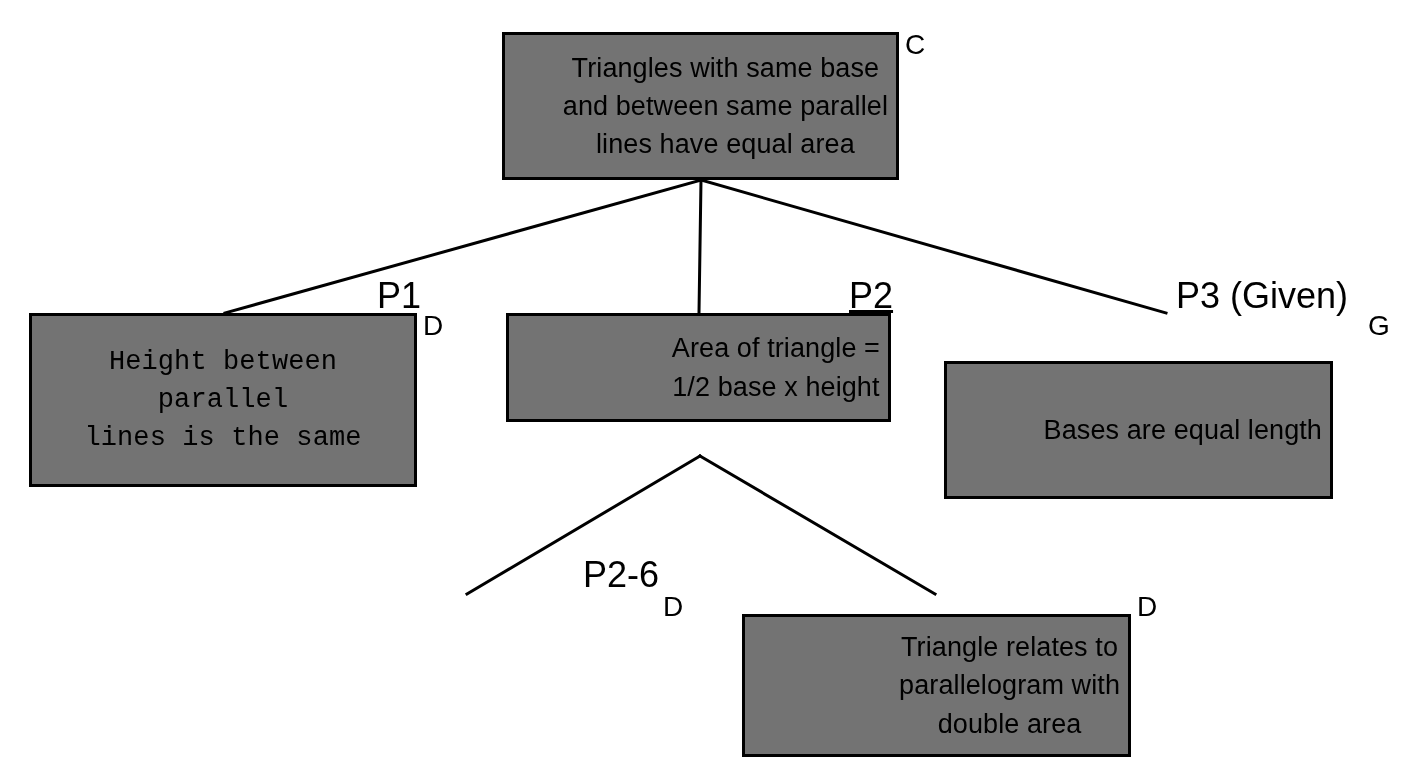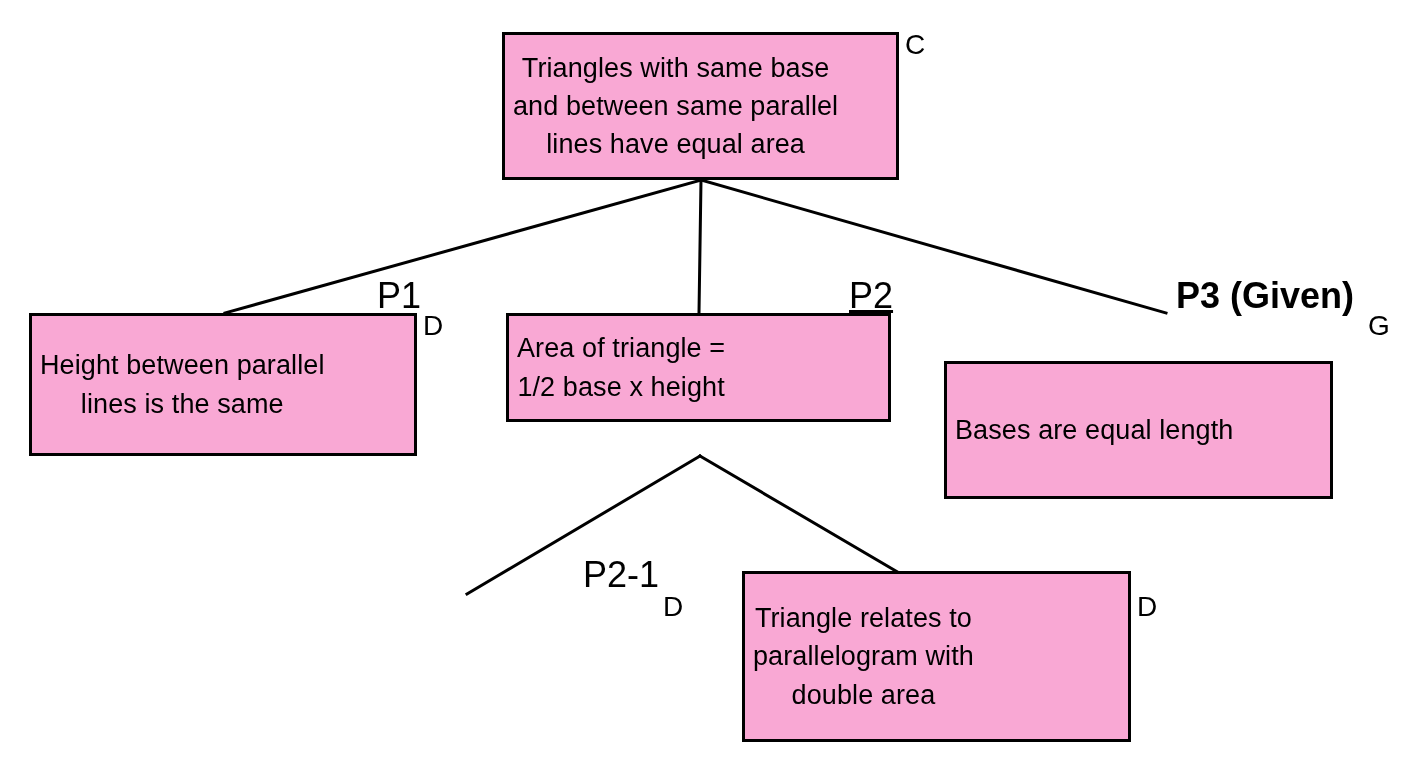--- a/index.html
+++ b/index.html
@@ -24,24 +24,24 @@
     left: 0;
     top: 0;
     width: 1408px;
     height: 768px;
     pointer-events: none;
   }
   .node-box {
     position: absolute;
     box-sizing: border-box;
     border: 3px solid #000000;
-    background: #f9a8d4;
+    background: #737373;
     display: flex;
     align-items: center;
-    justify-content: flex-start;
+    justify-content: flex-end;
     text-align: center;
   }
   .node-text {
     font-size: 27px;
     line-height: 1.42;
     color: #000000;
     white-space: pre-line;
     padding: 0 8px;
     letter-spacing: 0.1px;
   }
@@ -76,46 +76,46 @@
 
   <div class="node-box" style="left:502px; top:32px; width:397px; height:148px;">
     <div class="node-text">Triangles with same base
 and between same parallel
 lines have equal area</div>
   </div>
   <div class="corner-tag" style="left:905px; top:31px;">C</div>
 
   <div class="edge-label" style="left:377px; top:278px;">P1</div>
 
-  <div class="node-box" style="left:29px; top:313px; width:388px; height:143px;">
+  <div class="node-box" style="left:29px; top:313px; width:388px; height:174px;font-family:Liberation Mono, monospace;">
     <div class="node-text">Height between parallel
 lines is the same</div>
   </div>
   <div class="corner-tag" style="left:423px; top:312px;">D</div>
 
   <div class="edge-label" style="left:849px; top:278px;text-decoration:underline;">P2</div>
 
   <div class="node-box" style="left:506px; top:313px; width:385px; height:109px;">
     <div class="node-text">Area of triangle =
 1/2 base x height</div>
   </div>
 
-  <div class="edge-label" style="left:1176px; top:278px;font-weight:bold;">P3 (Given)</div>
+  <div class="edge-label" style="left:1176px; top:278px;">P3 (Given)</div>
 
   <div class="node-box" style="left:944px; top:313px; width:389px; height:138px;margin-top:48px;">
     <div class="node-text">Bases are equal length</div>
   </div>
   <div class="corner-tag" style="left:1368px; top:312px;">G</div>
 
-  <div class="edge-label" style="left:583px; top:557px;">P2-1</div>
+  <div class="edge-label" style="left:583px; top:557px;">P2-6</div>
 
   <div class="corner-tag" style="left:663px; top:593px;">D</div>
 
   <div class="edge-label" style="left:1044px; top:569px;margin-top:44px;">P2-2</div>
 
-  <div class="node-box" style="left:742px; top:571px; width:389px; height:171px;">
+  <div class="node-box" style="left:742px; top:614px; width:389px; height:143px;">
     <div class="node-text">Triangle relates to
 parallelogram with
 double area</div>
   </div>
   <div class="corner-tag" style="left:1137px; top:593px;">D</div>
 
 </div>
 
 </body></html>

